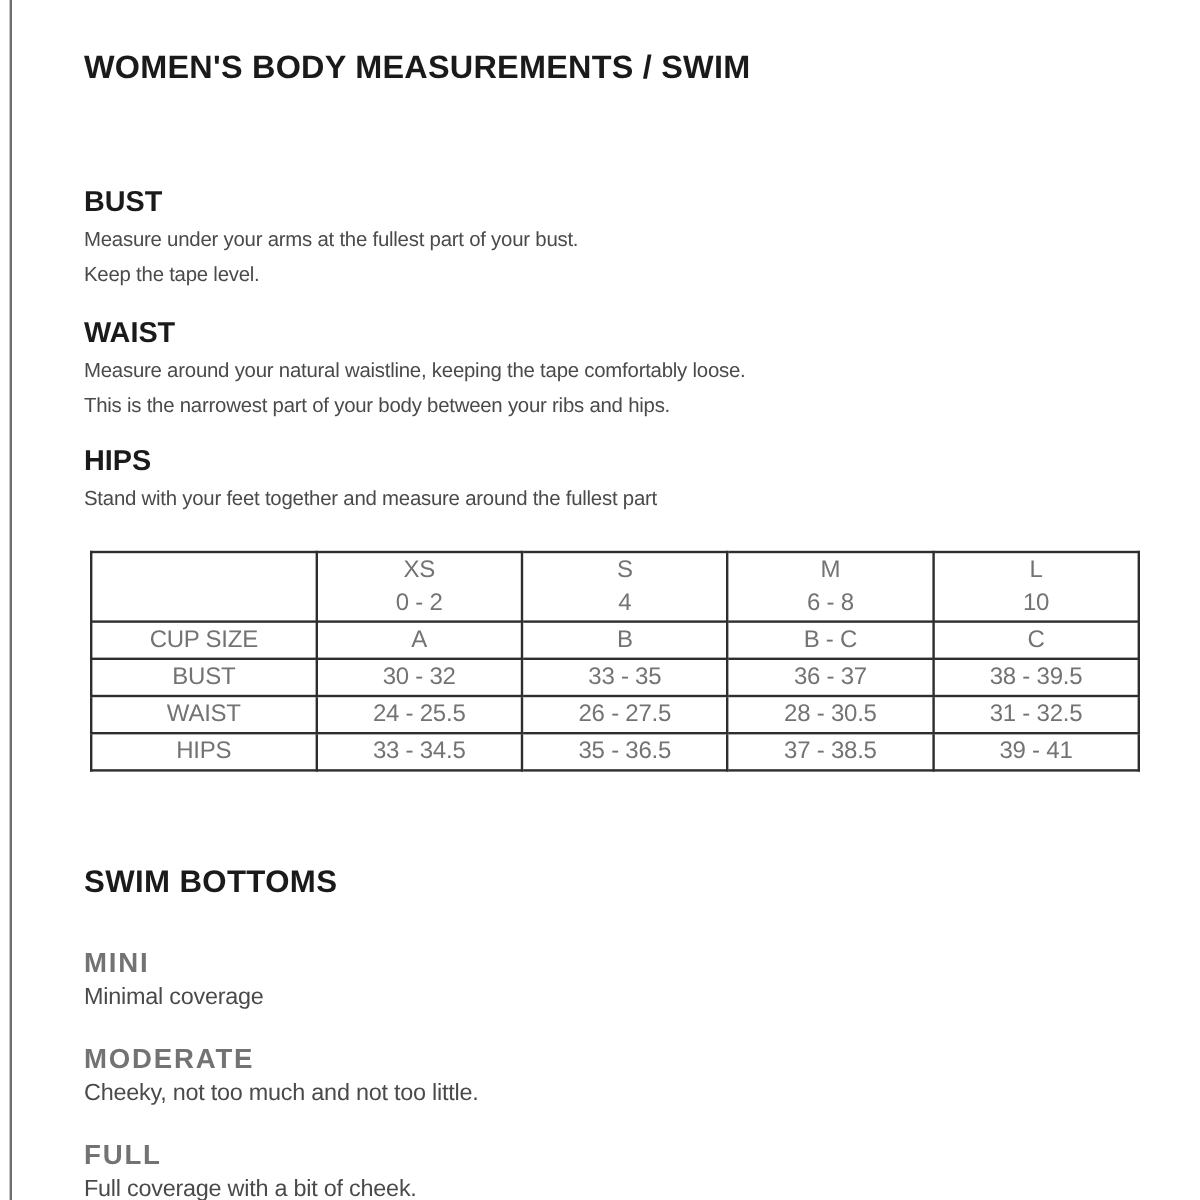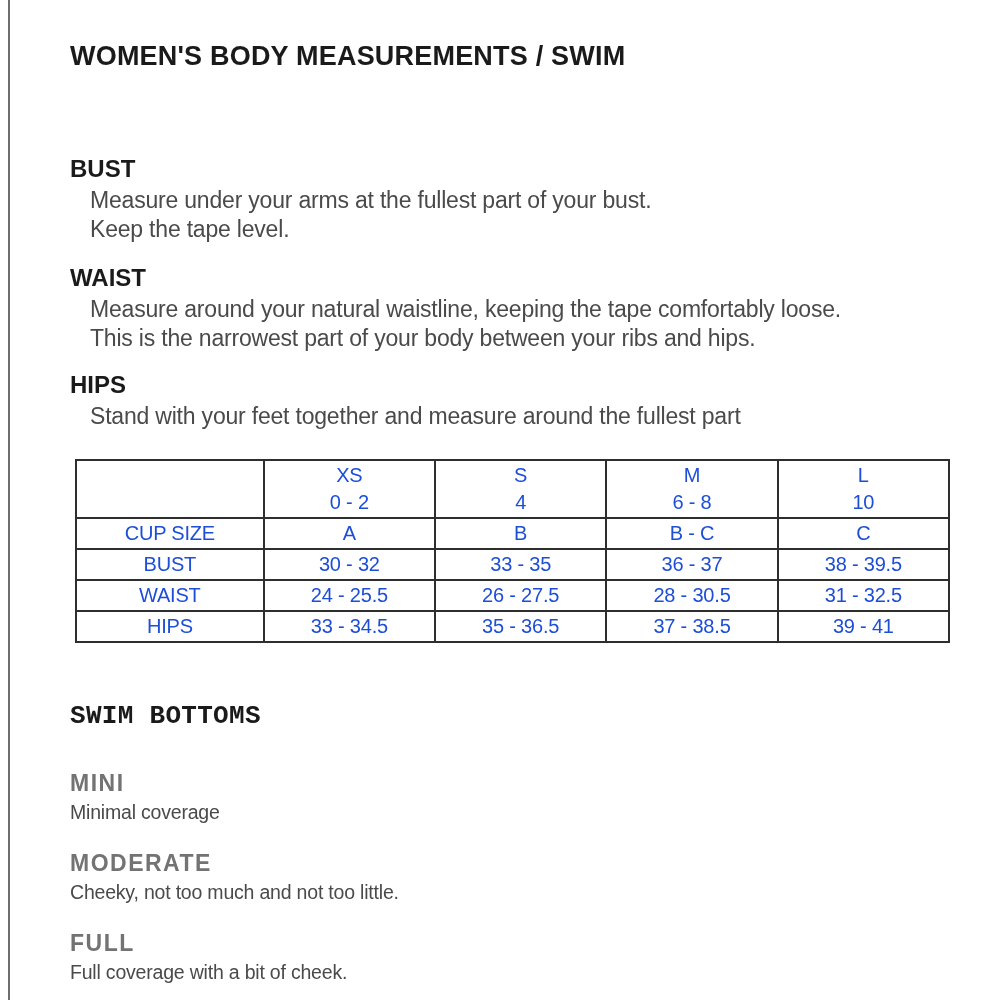--- a/index.html
+++ b/index.html
@@ -30,58 +30,56 @@
     color: #1a1a1a;
   }
   .guide-section { margin-top: 0; }
   .guide-heading {
     font-size: 24px;
     font-weight: bold;
     color: #1a1a1a;
     line-height: 26px;
   }
   .body-line {
-    font-size: 23px;
+    font-size: 17px;
     color: #4a4a4a;
     line-height: 28.5px;
     letter-spacing: -0.2px;
-    margin-left: 20px;
   }
   .mt-bust { margin-top: 84px; }
   .mt-waist { margin-top: 22px; }
   .mt-hips { margin-top: 20px; }
   .desc { margin-top: 4px; }
 
   table.size-table {
     margin-top: 28px;
     margin-left: 5px;
     width: 875px;
     border-collapse: collapse;
     table-layout: fixed;
   }
   table.size-table td, table.size-table th {
     border: 2px solid #2e2e2e;
     text-align: center;
     vertical-align: middle;
     font-weight: normal;
     font-size: 20px;
-    color: #1d4ed8;
+    color: #737373;
     letter-spacing: -0.2px;
   }
   table.size-table col.label-col { width: 21.5%; }
   tr.header-row td { height: 58px; line-height: 27px; }
   tr.data-row td { height: 31px; }
 
   .bottoms-heading {
-    margin-top: 58px;
+    margin-top: 76px;
     font-size: 26px;
     font-weight: bold;
     letter-spacing: 0.3px;
     color: #1a1a1a;
-    font-family: Liberation Mono, monospace;
   }
   .style-name {
     font-size: 23px;
     font-weight: bold;
     letter-spacing: 1.5px;
     color: #737373;
     line-height: 25px;
   }
   .mt-mini { margin-top: 40px; }
   .mt-moderate { margin-top: 26px; }

